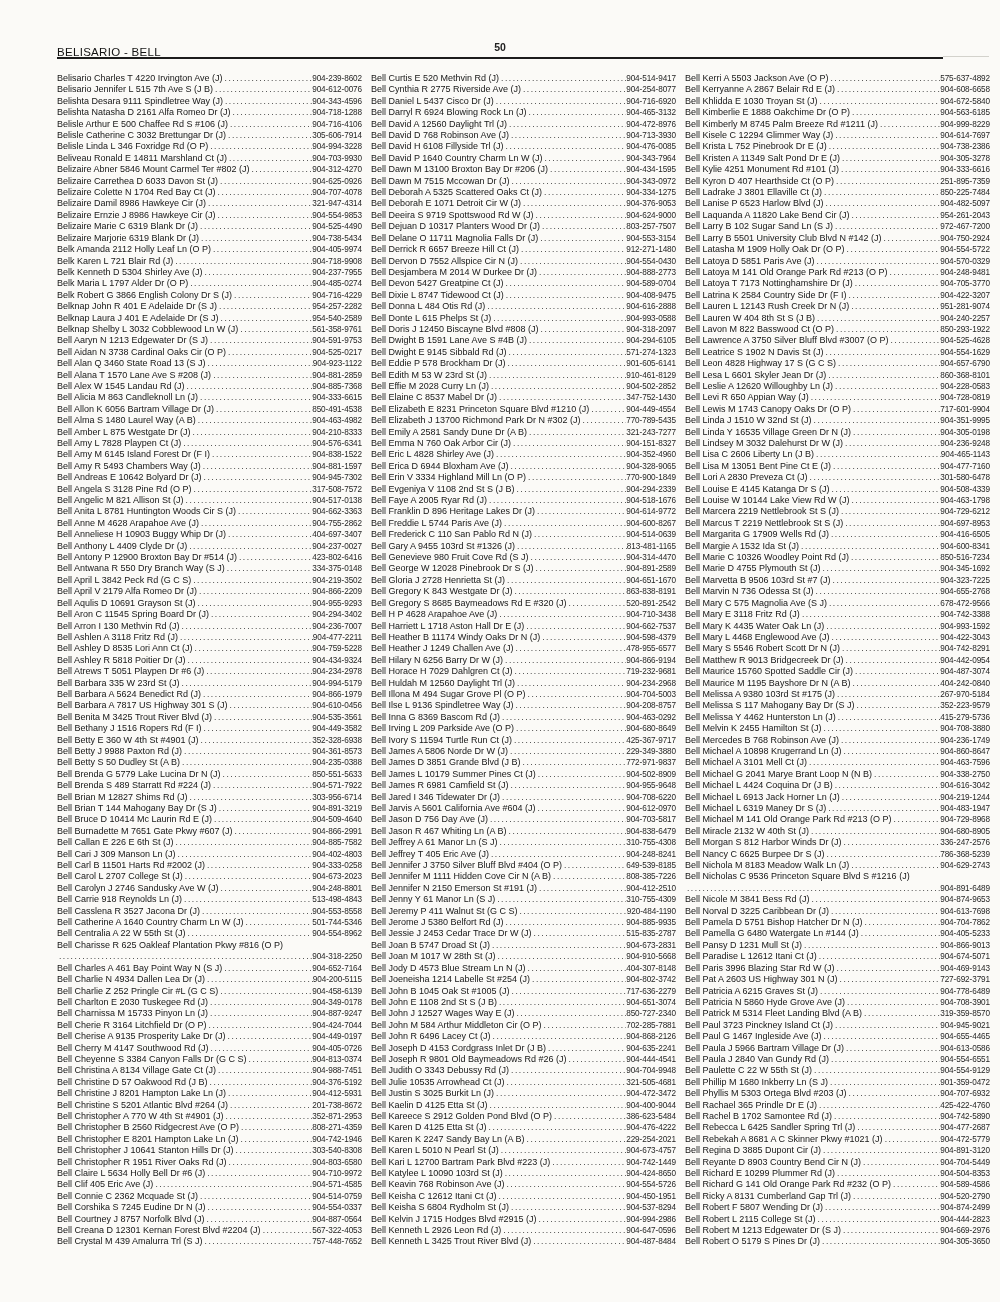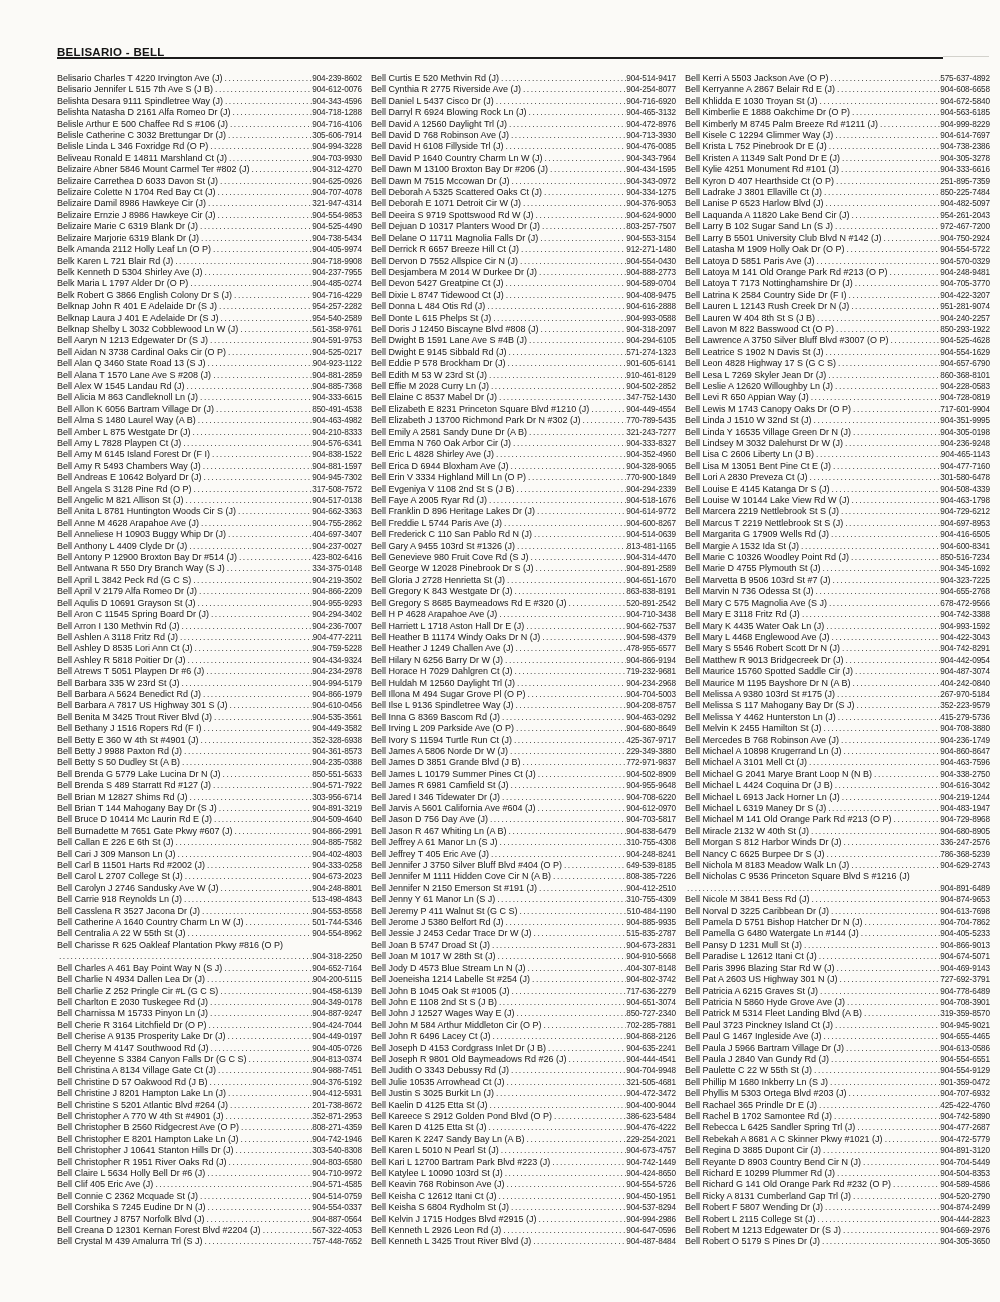--- a/index.html
+++ b/index.html
@@ -11,21 +11,21 @@
   }
   .page{position:relative;width:1000px;height:1302px;background:#fbfaf7;overflow:hidden;}
   .pagenum{
     position:absolute;left:0;top:41px;width:1000px;
     text-align:center;font-size:10.5px;font-weight:bold;color:#222;
   }
   .header{
     position:absolute;left:57px;top:42px;width:886px;height:15px;
     border-bottom:2.5px solid #1c1c1c;
   }
-  .range{font-size:11.5px;font-weight:bold;letter-spacing:.3px;color:#141414;margin-top:28px;}
+  .range{font-size:11.5px;font-weight:normal;letter-spacing:.3px;color:#141414;margin-top:28px;}
   .faintline{position:absolute;left:943px;top:56px;width:46px;border-top:1.5px solid #d3d2cc;}
   .cols{
     position:absolute;left:57px;top:73px;width:933px;
     display:flex;gap:9px;
   }
   .col{flex:1 1 0;min-width:0;}
   .line{
     display:flex;align-items:baseline;
     height:11.42px;overflow:hidden;
   }
@@ -44,20 +44,21 @@
   .ph{
     font-size:8.2px;color:#262626;white-space:nowrap;flex:0 0 auto;
     letter-spacing:-0.1px;
   }
   .wrapline .dots{flex:1 1 auto;}
 </style>
 </head>
 <body>
 
 <div class="page">
+  <div class="pagenum">50</div>
   <div class="header">
     <span class="range">BELISARIO - BELL</span>
   </div>
   <div class="faintline"></div>
   <div class="cols">
     <div class="col">
         <div class="line">
           <span class="txt">Belisario Charles T  4220 Irvington Ave (J)</span>
           <span class="dots"></span>
           <span class="ph">904-239-8602</span>
@@ -361,21 +362,21 @@
           <span class="txt">Bell Betty S  50 Dudley St (A B)</span>
           <span class="dots"></span>
           <span class="ph">904-235-0388</span>
         </div>
         <div class="line">
           <span class="txt">Bell Brenda G  5779 Lake Lucina Dr N (J)</span>
           <span class="dots"></span>
           <span class="ph">850-551-5633</span>
         </div>
         <div class="line">
-          <span class="txt">Bell Brenda S  489 Starratt Rd #127 (J)</span>
+          <span class="txt">Bell Brenda S  489 Starratt Rd #224 (J)</span>
           <span class="dots"></span>
           <span class="ph">904-571-7922</span>
         </div>
         <div class="line">
           <span class="txt">Bell Brian M  12827 Shims Rd (J)</span>
           <span class="dots"></span>
           <span class="ph">303-956-6714</span>
         </div>
         <div class="line">
           <span class="txt">Bell Brian T  144 Mahogany Bay Dr (S J)</span>
@@ -727,21 +728,21 @@
           <span class="ph">770-789-5435</span>
         </div>
         <div class="line">
           <span class="txt">Bell Emily A  2581 Sandy Dune Dr (A B)</span>
           <span class="dots"></span>
           <span class="ph">321-243-7277</span>
         </div>
         <div class="line">
           <span class="txt">Bell Emma N  760 Oak Arbor Cir (J)</span>
           <span class="dots"></span>
-          <span class="ph">904-333-8327</span>
+          <span class="ph">904-151-8327</span>
         </div>
         <div class="line">
           <span class="txt">Bell Eric L  4828 Shirley Ave (J)</span>
           <span class="dots"></span>
           <span class="ph">904-352-4960</span>
         </div>
         <div class="line">
           <span class="txt">Bell Erica D  6944 Bloxham Ave (J)</span>
           <span class="dots"></span>
           <span class="ph">904-328-9065</span>
@@ -932,21 +933,21 @@
           <span class="ph">904-412-2510</span>
         </div>
         <div class="line">
           <span class="txt">Bell Jenny Y  61 Manor Ln (S J)</span>
           <span class="dots"></span>
           <span class="ph">310-755-4309</span>
         </div>
         <div class="line">
           <span class="txt">Bell Jeremy P  411 Walnut St (G C S)</span>
           <span class="dots"></span>
-          <span class="ph">510-484-1190</span>
+          <span class="ph">920-484-1190</span>
         </div>
         <div class="line">
           <span class="txt">Bell Jerome J  5380 Belfort Rd (J)</span>
           <span class="dots"></span>
           <span class="ph">904-885-9935</span>
         </div>
         <div class="line">
           <span class="txt">Bell Jessie J  2453 Cedar Trace Dr W (J)</span>
           <span class="dots"></span>
           <span class="ph">515-835-2787</span>
@@ -1212,21 +1213,21 @@
           <span class="txt">Bell Leatrice S  1902 N Davis St (J)</span>
           <span class="dots"></span>
           <span class="ph">904-554-1629</span>
         </div>
         <div class="line">
           <span class="txt">Bell Leon  4828 Highway 17 S (G C S)</span>
           <span class="dots"></span>
           <span class="ph">904-657-6790</span>
         </div>
         <div class="line">
-          <span class="txt">Bell Lesa L  7269 Skyler Jean Dr (J)</span>
+          <span class="txt">Bell Lesa L  6601 Skyler Jean Dr (J)</span>
           <span class="dots"></span>
           <span class="ph">860-368-8101</span>
         </div>
         <div class="line">
           <span class="txt">Bell Leslie A  12620 Willoughby Ln (J)</span>
           <span class="dots"></span>
           <span class="ph">904-228-0583</span>
         </div>
         <div class="line">
           <span class="txt">Bell Levi R  650 Appian Way (J)</span>

